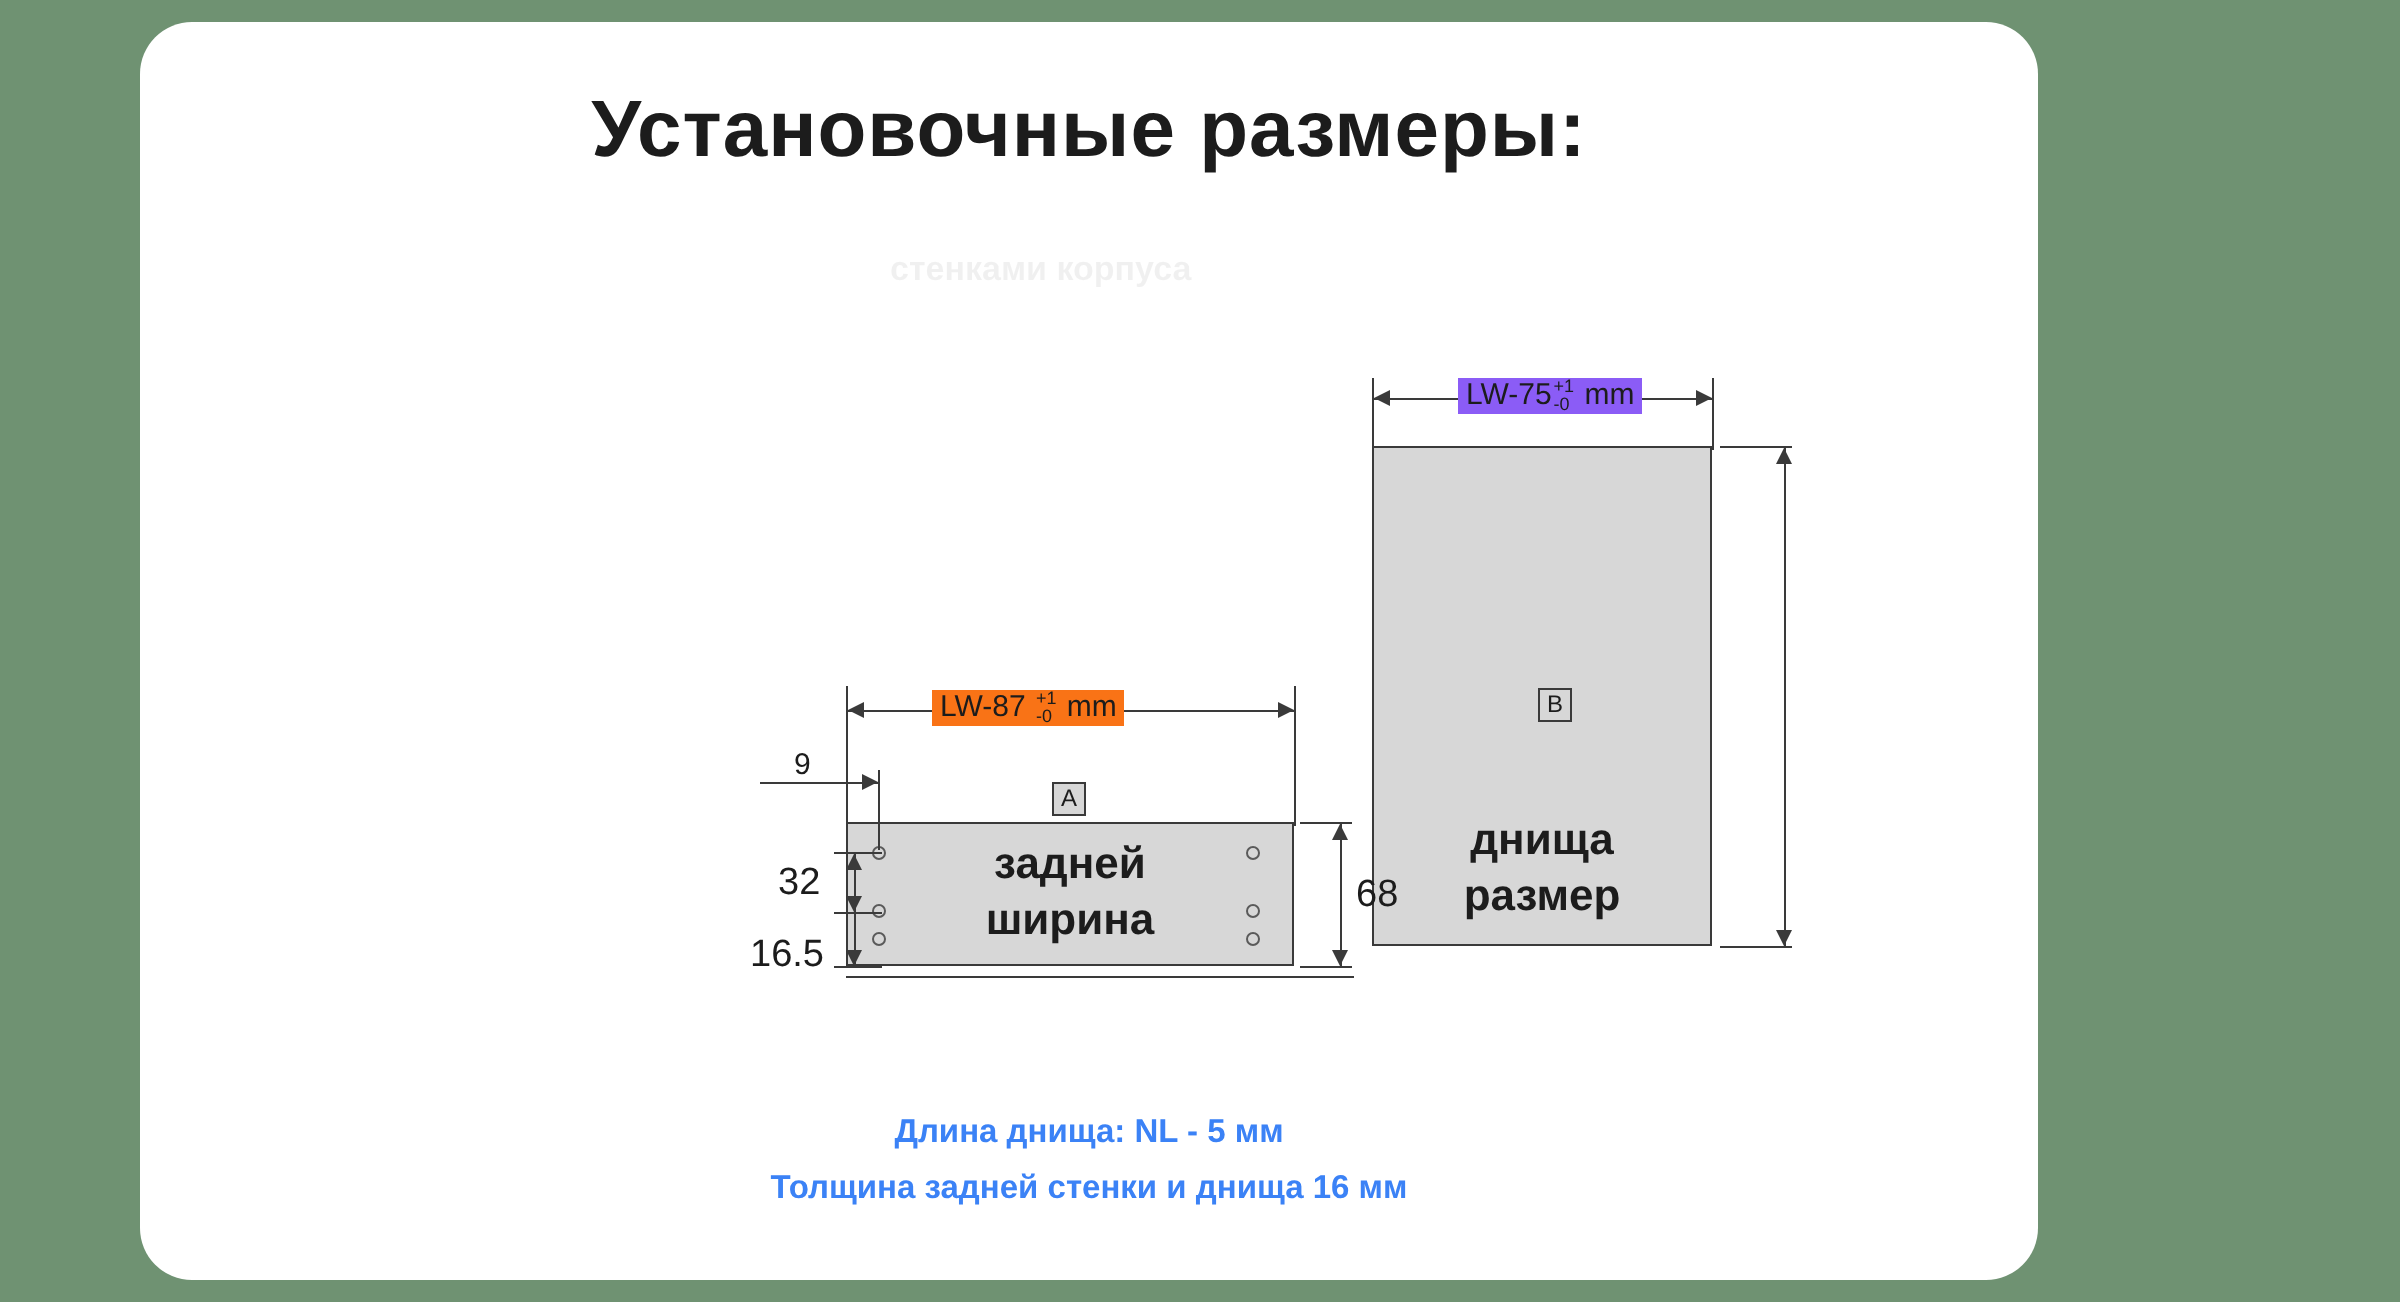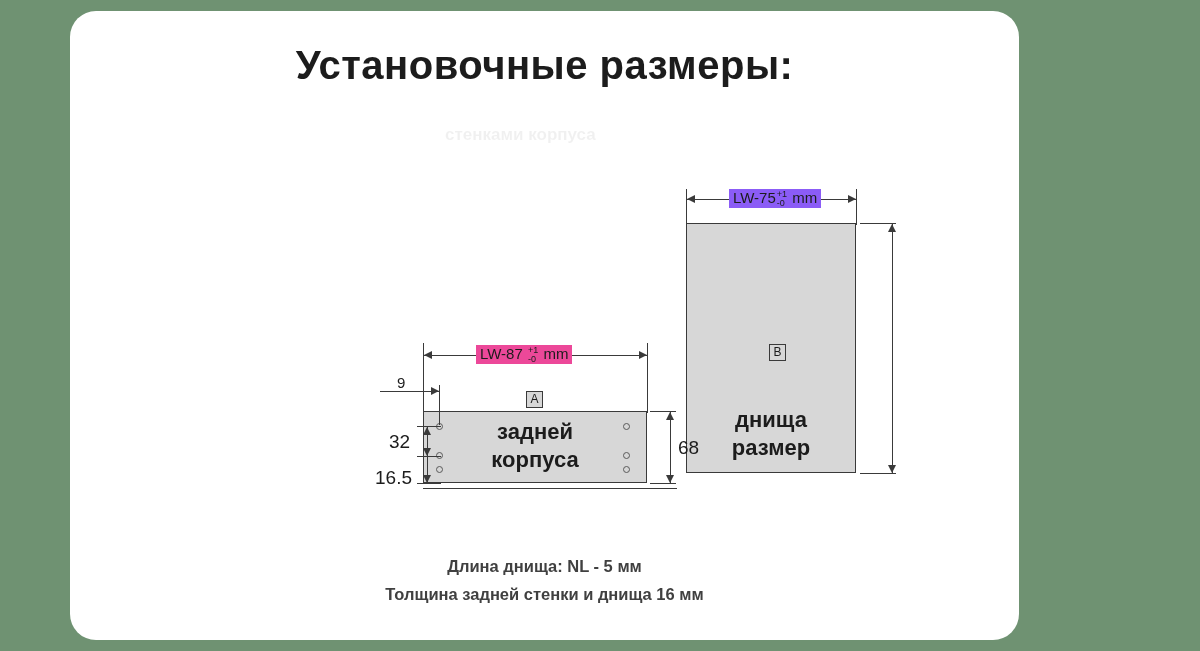--- a/index.html
+++ b/index.html
@@ -55,21 +55,21 @@
   }
   #subtitle .line2 {
     opacity: 0.06;
   }
   .note {
     position: absolute;
     width: 100%;
     text-align: center;
     font-size: 16.5px;
     font-weight: bold;
-    color: #404040;
+    color: #3b82f6;
   }
   #note1 { top: 546px; }
   #note2 { top: 574px; }
 
   
   .panel {
     position: absolute;
     background: #d7d7d7;
     border: 1px solid #3a3a3a;
     box-sizing: border-box;
@@ -189,36 +189,36 @@
     <div class="hline" style="left:790px; top:462px; width:36px;"></div>
     <div class="arrow arrow-up" style="left:818px; top:213px;"></div>
     <div class="arrow arrow-down" style="left:818px; top:454px;"></div>
 
     <div class="panel" style="left:353px; top:400px; width:224px; height:72px;"></div>
 
     <div class="tagbox" style="left:456px; top:380px;">A</div>
 
     <div class="panel-label" style="left:353px; top:407px; width:224px;">
       <div>задней</div>
-      <div>корпуса</div>
+      <div>ширина</div>
     </div>
 
     <div class="hole" style="left:366px; top:412px;"></div>
     <div class="hole" style="left:366px; top:441px;"></div>
     <div class="hole" style="left:366px; top:455px;"></div>
     <div class="hole" style="left:553px; top:412px;"></div>
     <div class="hole" style="left:553px; top:441px;"></div>
     <div class="hole" style="left:553px; top:455px;"></div>
 
     <div class="vline" style="left:353px; top:332px; height:70px;"></div>
     <div class="vline" style="left:577px; top:332px; height:70px;"></div>
     <div class="hline" style="left:353px; top:344px; width:224px;"></div>
     <div class="arrow arrow-left" style="left:354px; top:340px;"></div>
     <div class="arrow arrow-right" style="left:569px; top:340px;"></div>
-    <div class="dimtext" style="left:406px; top:334px; background:#ec4899; padding:0 4px;">
+    <div class="dimtext" style="left:396px; top:334px; background:#f97316; padding:0 4px;">
       <span>LW-87</span> <span class="frac"><span style="display:block">+1</span><span style="display:block">-0</span></span> <span>mm</span>
     </div>
 
     <div class="hline" style="left:310px; top:380px; width:60px;"></div>
     <div class="vline" style="left:369px; top:374px; height:40px;"></div>
     <div class="arrow arrow-right" style="left:361px; top:376px;"></div>
     <div class="dimtext" style="left:327px; top:363px;">9</div>
 
     <div class="vline" style="left:600px; top:400px; height:72px;"></div>
     <div class="hline" style="left:580px; top:400px; width:26px;"></div>

